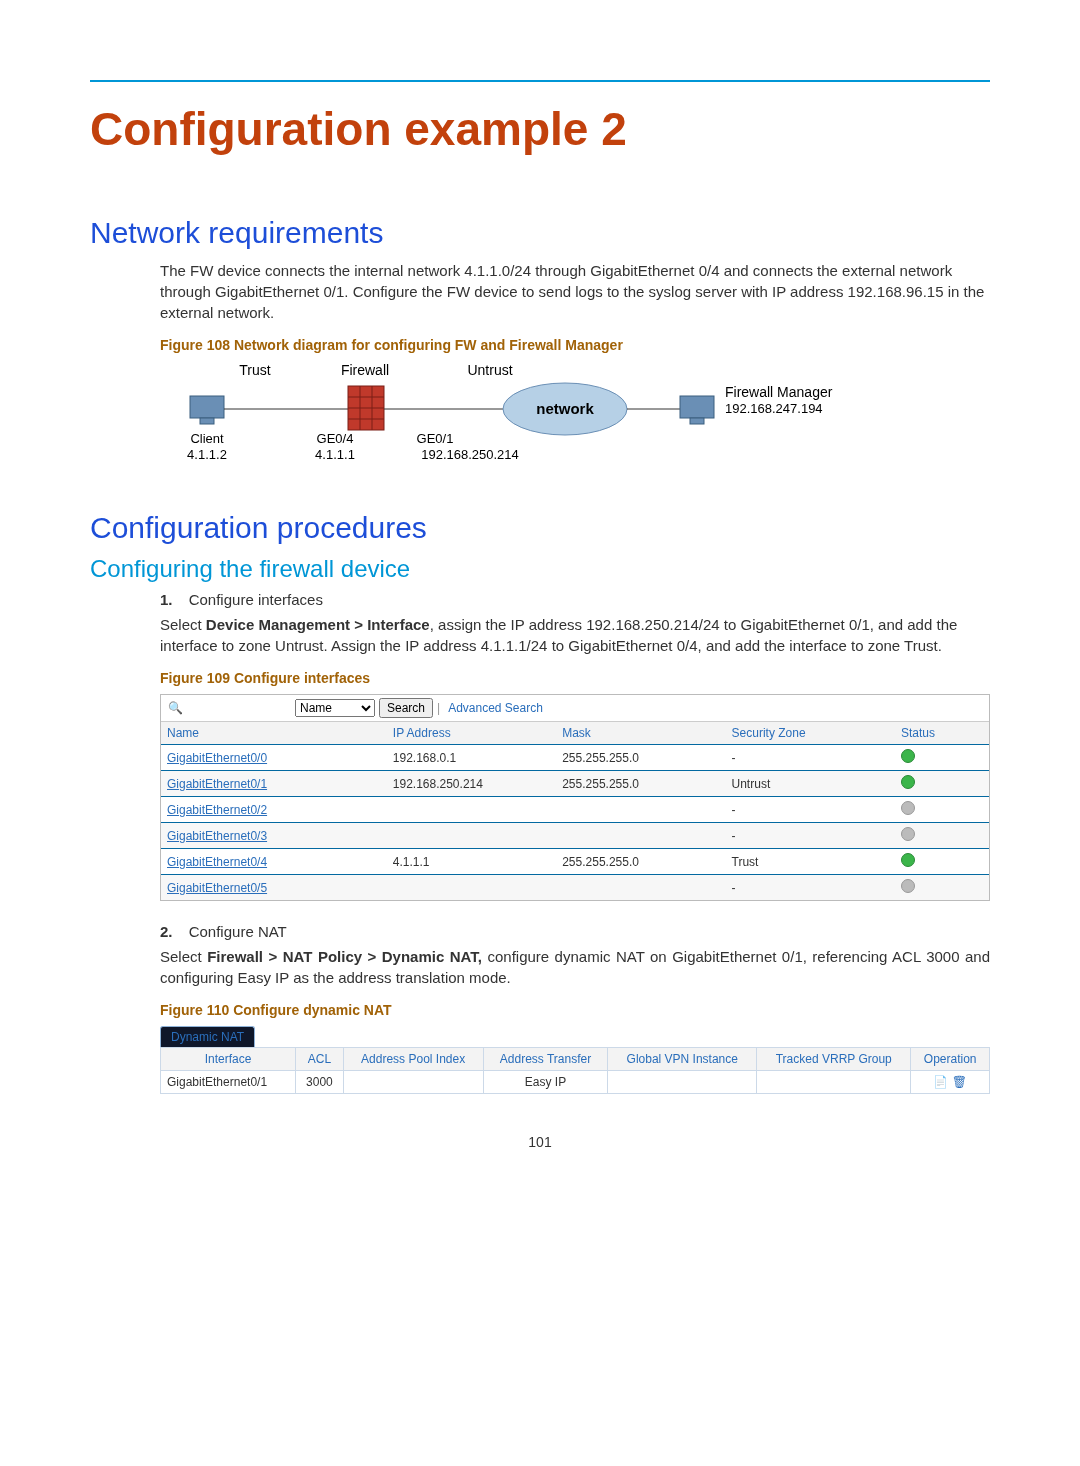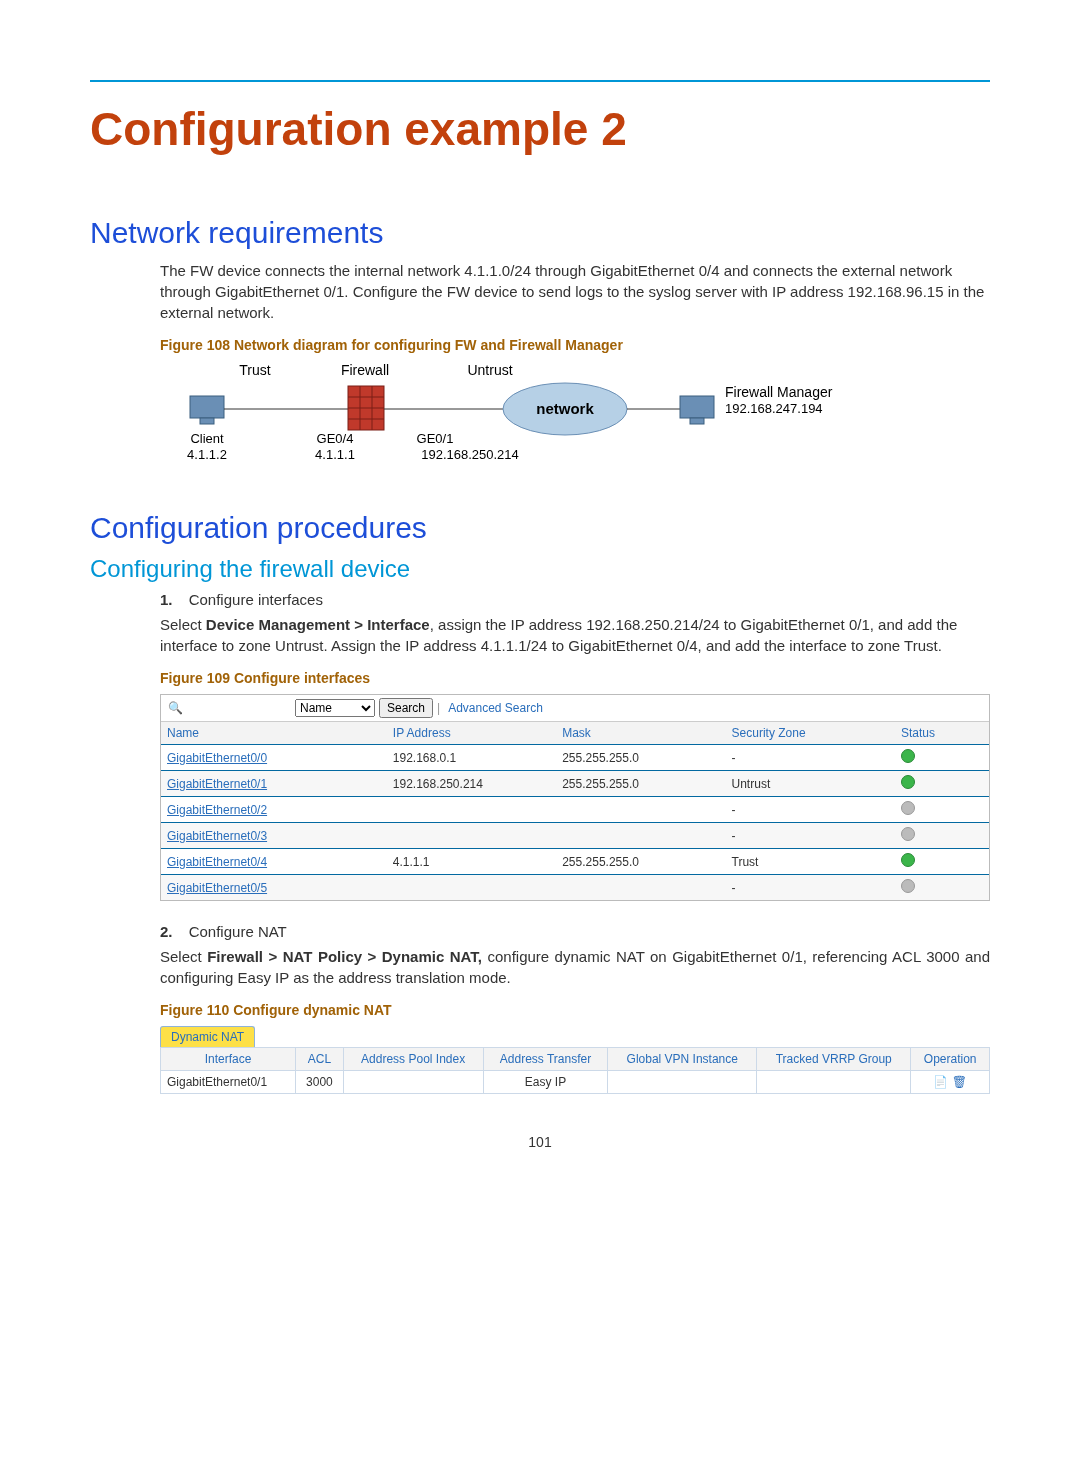--- a/index.html
+++ b/index.html
@@ -101,21 +101,21 @@
   .status-dot {
     width:12px; height:12px; border-radius:50%;
     display:inline-block;
   }
   .status-green { background:#3bb54a; border:1px solid #2b8a38;}
   .status-gray { background:#bbb; border:1px solid #999;}
   .nat-tab {
     display:inline-block;
     border:1px solid #8fb3d9;
     border-bottom:none;
-    background:#fde047;
+    background:#0f172a;
     color:#2a6ebb;
     padding:3px 10px;
     font-size:12px;
     border-radius:3px 3px 0 0;
     margin-left:0;
   }
   .nat-box {
     margin-left:70px;
   }
   .nat-table {

